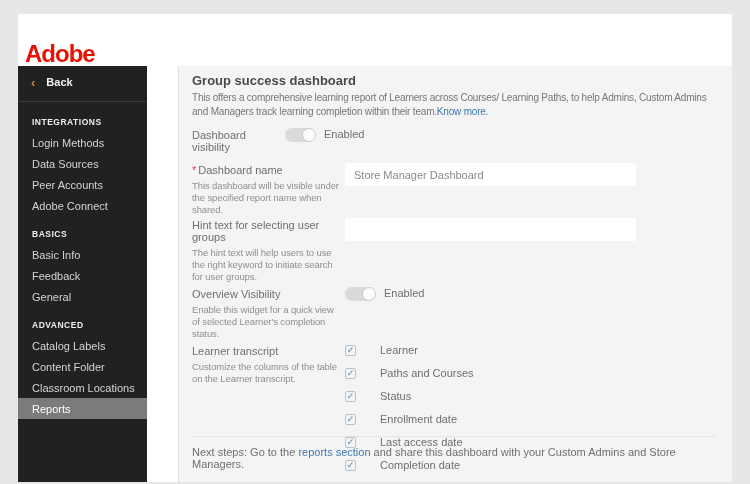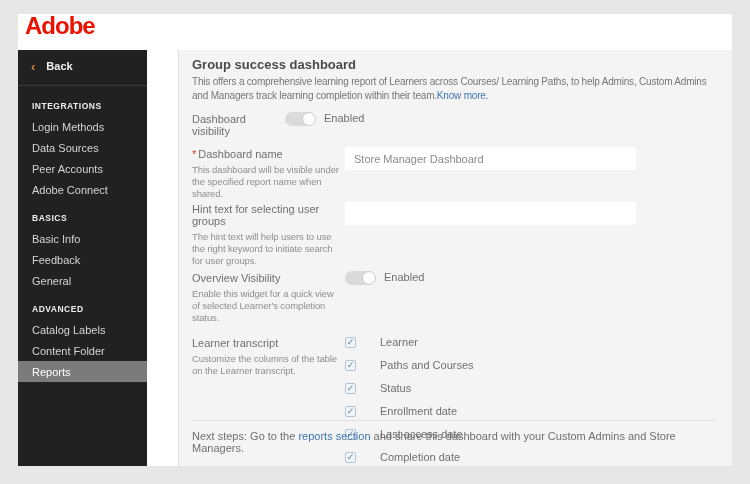--- a/index.html
+++ b/index.html
@@ -10,21 +10,21 @@
     position: relative;
     overflow: hidden;
   }
   .card {
     position: absolute;
     left: 18px; top: 14px;
     width: 714px; height: 452px;
     background: #ffffff;
   }
   
-  .header { height: 36px; display: flex; align-items: flex-start; padding-left: 7px; background:#fff; }
+  .header { height: 36px; display: flex; align-items: flex-end; padding-left: 7px; background:#fff;margin-top:16px; }
   .logo {
     font-size: 24px; font-weight: bold; color: #eb1000;
     letter-spacing: -1px; line-height: 1;
   }
   
   .body-row { display: flex; height: 416px; }
   .sidebar { width: 129px; background: #212121; flex-shrink: 0; overflow: hidden; }
   .gutter { width: 31px; background: #ffffff; flex-shrink: 0; }
   .content {
     flex: 1; background: #f4f4f4; border-left: 1px solid #e0e0e0;
@@ -52,21 +52,21 @@
     margin-top: 3px; font-size: 10px; letter-spacing: -0.2px;
     color: #767676; line-height: 13.5px; max-width: 530px;
   }
   a.link, .link { color: #3f76b1; text-decoration: none; cursor: pointer; }
   .form { margin-top: 10px; }
   .frow { display: flex; }
   .frow.r-visibility { margin-bottom: 10px; }
   .frow.r-visibility .flabel { width: 93px; }
   .frow.r-name { min-height: 42px; margin-bottom: 2px; }
   .frow.r-hint { min-height: 58px; margin-bottom: 4px; }
-  .frow.r-overview { min-height: 42px; margin-bottom: 12px; }
+  .frow.r-overview { min-height: 42px; margin-bottom: 4px; }
   .flabel { width: 153px; flex-shrink: 0; font-size: 11px; color: #6f6f6f; padding-top: 1px; }
   .req { color: #dc3a3a; margin-right: 2px; }
   .helper {
     font-size: 9.5px; letter-spacing: -0.1px; color: #8f8f8f;
     line-height: 12px; margin-top: 4px; max-width: 150px;
   }
   .fcontrol { flex: 1; }
   .toggle-wrap { display: flex; align-items: flex-start; }
   .toggle {
     width: 30px; height: 14px; border-radius: 8px; background: #dadada;
@@ -126,20 +126,21 @@
         <div class="side-header">BASICS</div>
         <div class="side-item">Basic Info</div>
         <div class="side-item">Feedback</div>
         <div class="side-item">General</div>
       </div>
 
       <div class="side-section">
         <div class="side-header">ADVANCED</div>
         <div class="side-item">Catalog Labels</div>
         <div class="side-item">Content Folder</div>
+        <div class="side-item">Classroom Locations</div>
         <div class="side-item selected">Reports</div>
       </div>
     </div>
 
     <div class="gutter"></div>
 
     <div class="content">
 
       <div class="page-title">Group success dashboard</div>
 

